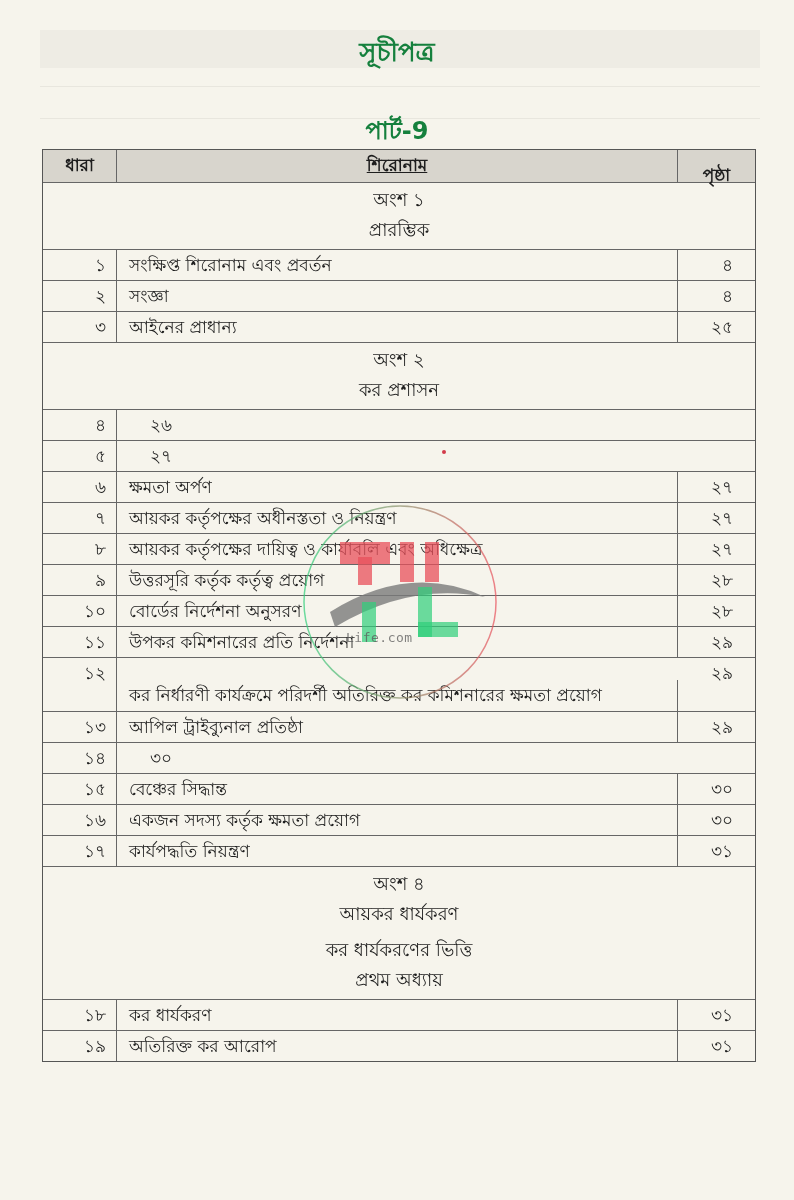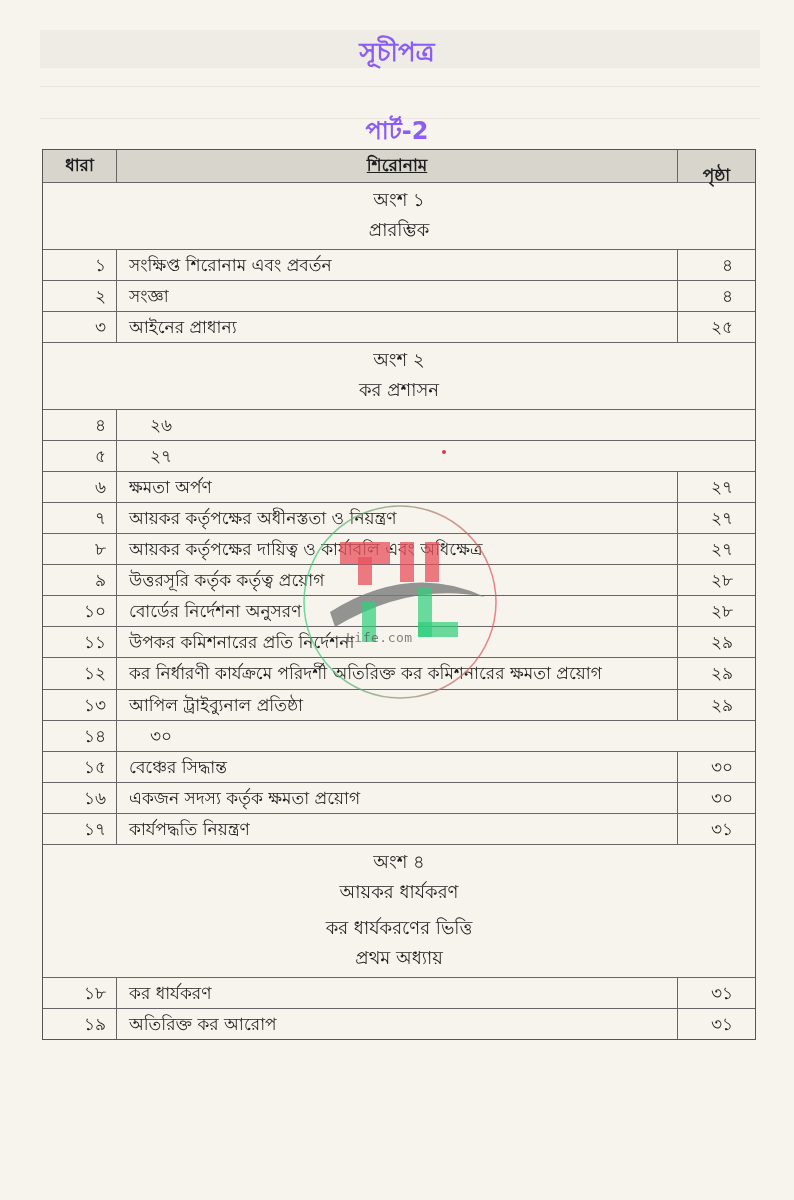--- a/index.html
+++ b/index.html
@@ -6,21 +6,21 @@
   body {
     width: 794px; height: 1200px; position: relative; overflow: hidden;
     background: #f6f4ec;
     font-family: "DejaVu Sans", "Liberation Sans", sans-serif;
     color: #1e1e1e;
   }
   .bleed { position: absolute; background: rgba(120,120,110,0.06); }
   .bleed-line { position: absolute; height: 1px; background: rgba(110,110,100,0.10); }
   .doc-title {
     position: absolute; left: 0; width: 794px; text-align: center;
-    font-weight: bold; color: #8b5cf6;
+    font-weight: bold; color: #15803d;
   }
   #title-main { top: 32px; font-size: 26px; }
   #title-part { top: 112px; font-size: 24px; }
 
   .toc {
     position: absolute; left: 42px; top: 149px; width: 714px;
     border: 1.5px solid #555; box-sizing: border-box;
   }
   .row { display: flex; border-top: 1px solid #666; box-sizing: border-box; }
   .row:first-child { border-top: none; }
@@ -28,21 +28,21 @@
   .c-title { flex: 1; padding-left: 12px; box-sizing: border-box; border-right: 1px solid #666; }
   .c-page { width: 77px; flex: none; text-align: right; padding-right: 22px; box-sizing: border-box; }
   .row.header { background: #d8d5cd; height: 32px; align-items: center; font-weight: bold; font-size: 17px; }
   .row.header .c-num { text-align: center; padding: 16px; }
   .row.header .c-title { text-align: center; padding: 0; text-decoration: underline; }
   .row.header .c-page { text-align: center; padding: 0; margin-top: 20px; }
   .row.header > div { height: 100%; display: flex; align-items: center; justify-content: center; }
 
   .row.entry { font-size: 17px; line-height: 30px; min-height: 31px; }
   .row.entry .c-title { padding-top: 0; }
-  .row.entry.multi .c-title { line-height: 31px; }
+  .row.entry.multi .c-title { line-height: 31px; margin-top: 22px; }
 
   .section {
     border-top: 1px solid #666; text-align: center; font-weight: normal; font-size: 18px;
     padding: 2px 0 4px 0;
   }
   .section .line { line-height: 30px; }
   .section .gap { height: 6px; }
 
   .watermark {
     position: absolute; left: 300px; top: 502px; width: 200px; height: 200px; pointer-events: none;
@@ -54,21 +54,21 @@
   .stray-dot { position: absolute; width: 4px; height: 4px; border-radius: 50%; background: #d23a4a; }
 </style>
 </head>
 <body>
 
 <div class="bleed" style="left:40px;top:30px;width:720px;height:38px;"></div>
 <div class="bleed-line" style="left:40px;top:86px;width:720px;"></div>
 <div class="bleed-line" style="left:40px;top:118px;width:720px;"></div>
 
 <div class="doc-title" id="title-main">সূচীপত্র</div>
-<div class="doc-title" id="title-part">পার্ট-2</div>
+<div class="doc-title" id="title-part">পার্ট-9</div>
 
 <div class="toc">
   <div class="row header">
     <div class="c-num">ধারা</div>
     <div class="c-title">শিরোনাম</div>
     <div class="c-page">পৃষ্ঠা</div>
   </div>
 
   <div class="section">
     <div class="line">অংশ ১</div>

